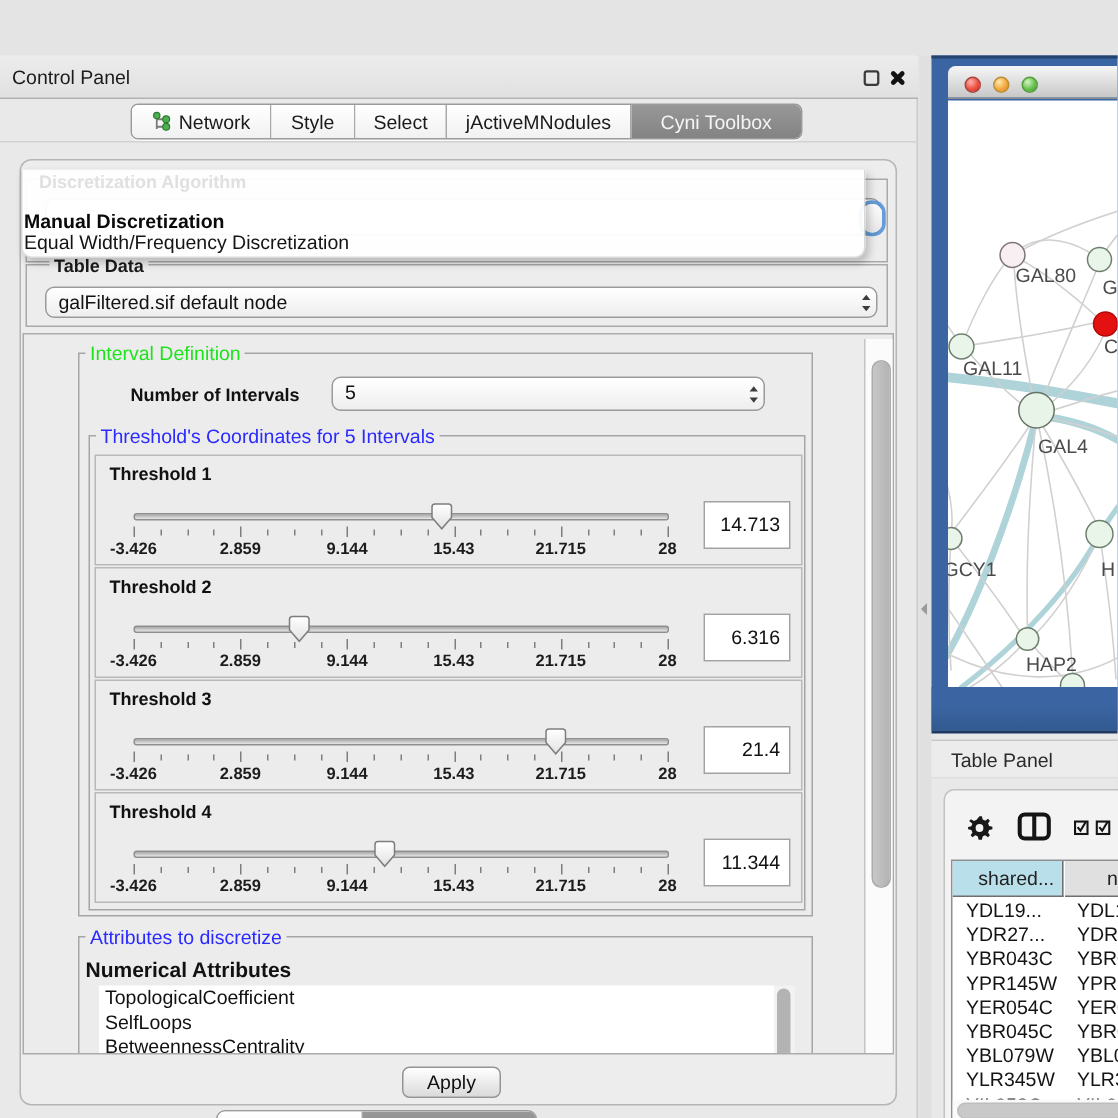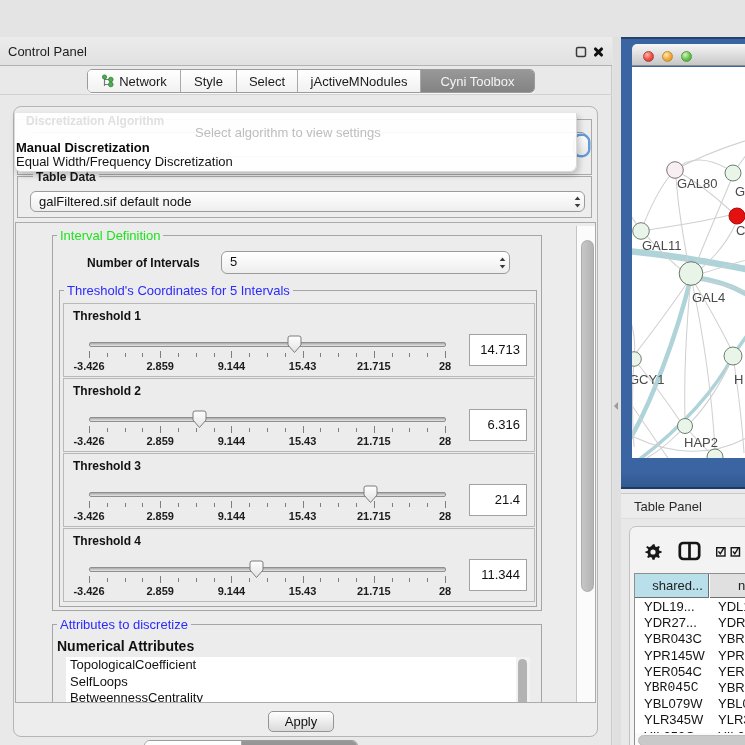--- a/index.html
+++ b/index.html
@@ -309,21 +309,20 @@
     <div class="btn" style="left:268px; top:674px; width:66px; height:21px; line-height:19px;">Apply</div>
 
     <div class="seg" style="left:144px; top:703px; height:24px; border-radius:6px;">
       <div class="s" style="width:97px; font-size:14px;">Impute Data</div>
       <div class="s sel" style="width:115px; font-size:13px;">Discretize Data</div>
     </div>
   </div>
 
   <div class="abs" style="left:14px; top:76px; width:563px; height:59px; background:rgba(255,255,255,0.95); border:1px solid rgba(170,170,170,0.45); border-top:none; border-radius:0 0 7px 7px; box-shadow:2px 3px 6px rgba(0,0,0,0.22);">
     <div class="abs" style="left:11px; top:1px; font-size:12px; font-weight:bold; color:#e0e0e0;">Discretization Algorithm</div>
-    <div class="abs" style="left:180px; top:12px; font-size:13px; color:#bdbdbd;">Select algorithm to view settings</div>
     <div class="abs" style="left:1px; top:27px; font-size:13px; font-weight:bold; color:#0a0a0a;">Manual Discretization</div>
     <div class="abs" style="left:1px; top:41px; font-size:13px; color:#141414;">Equal Width/Frequency Discretization</div>
   </div>
 
   <div id="divider" class="abs"></div>
   <div class="abs" style="left:621px; top:450px; width:124px; height:295px; background:#e8e8e8;"></div>
   <svg class="abs" style="left:612px; top:363px;" width="8" height="12" viewBox="0 0 8 12">
       <path d="M6 2 L2 6 L6 10 Z" fill="#9a9a9a"></path>
     </svg>
 
@@ -413,21 +412,21 @@
       <div class="row" style="left:9px; top:25.0px;">YDL19...</div>
       <div class="row" style="left:83px; top:25.0px;">YDL1</div>
       <div class="row" style="left:9px; top:41.2px;">YDR27...</div>
       <div class="row" style="left:83px; top:41.2px;">YDR2</div>
       <div class="row" style="left:9px; top:57.4px;">YBR043C</div>
       <div class="row" style="left:83px; top:57.4px;">YBR0</div>
       <div class="row" style="left:9px; top:73.6px;">YPR145W</div>
       <div class="row" style="left:83px; top:73.6px;">YPR1</div>
       <div class="row" style="left:9px; top:89.8px;">YER054C</div>
       <div class="row" style="left:83px; top:89.8px;">YER0</div>
-      <div class="row" style="left:9px; top:106.0px;font-family:Liberation Mono, monospace;">YBR045C</div>
+      <div class="row" style="left:9px; top:106.0px;">YBR045C</div>
       <div class="row" style="left:83px; top:106.0px;">YBR0</div>
       <div class="row" style="left:9px; top:122.2px;">YBL079W</div>
       <div class="row" style="left:83px; top:122.2px;">YBL0</div>
       <div class="row" style="left:9px; top:138.4px;">YLR345W</div>
       <div class="row" style="left:83px; top:138.4px;">YLR3</div>
       <div class="row" style="left:9px; top:154.6px;">YIL053C</div>
       <div class="row" style="left:83px; top:154.6px;">YIL0</div>
       <div class="abs" style="left:0px; top:159px; width:126px; height:18px; background:#fafafa;"></div>
       <div class="abs" style="left:3px; top:161px; width:130px; height:11px; border-radius:5.5px; background:#c9c9c9; border:1px solid #bdbdbd;"></div>
     </div>

